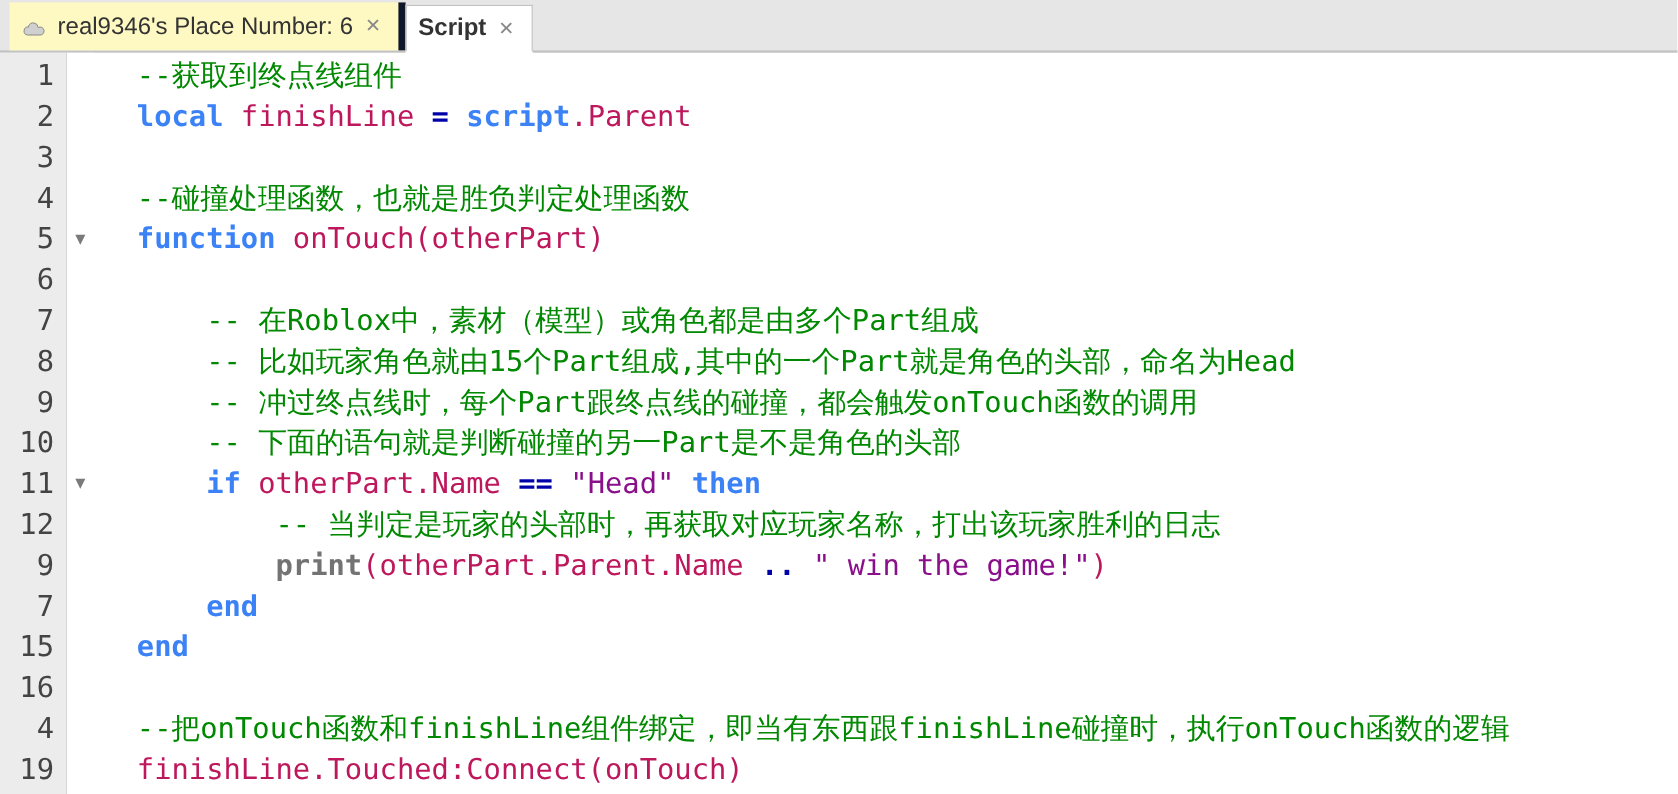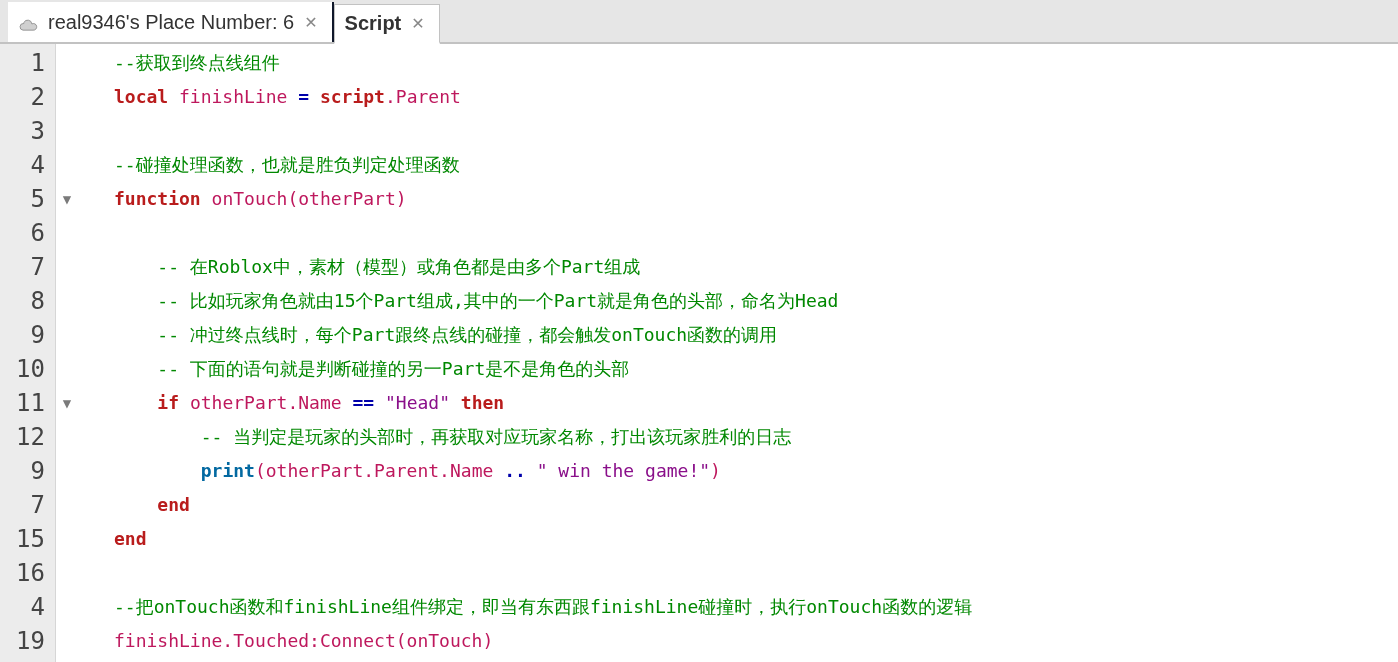--- a/index.html
+++ b/index.html
@@ -11,22 +11,22 @@
     align-items: flex-end;
     border-bottom: 2px solid #c2c2c2;
     font-family: -apple-system, "Segoe UI", Arial, sans-serif;
     font-size: 20px;
     padding-left: 8px;
   }
   .tab {
     display: flex;
     align-items: center;
     padding: 6px 14px 6px 10px;
-    background: #ffffff;
-    border-right: 2px solid #0f172a;
+    background: #fef9c3;
+    border-right: 6px solid #0f172a;
     color: #333;
     height: 40px;
     gap: 10px;
     position: relative;
   }
   .tab.active {
     background: #fff;
     border: 1px solid #c2c2c2;
     border-bottom: 2px solid #fff;
     margin-bottom: -2px;
@@ -65,33 +65,33 @@
     padding-top: 2px;
     font-size: 16px;
     line-height: 34px;
     color: #888;
     text-align: center;
   }
   .code {
     flex: 1;
     padding-top: 2px;
     padding-left: 36px;
-    font-size: 18px;
+    font-size: 24px;
     line-height: 34px;
     white-space: pre;
     color: #222;
     font-family: "Menlo","Consolas",monospace;
   }
   .ln { height: 34px; }
   .fm { height: 34px; display:flex; align-items:center; justify-content:center; }
   .fold-mark { color:#7a7a7a; font-size:14px; }
   .c-comment { color: #008800; }
-  .c-keyword { color: #b91c1c; font-weight: bold; }
+  .c-keyword { color: #3b82f6; font-weight: bold; }
   .c-op { color: #0000aa; font-weight: bold; }
-  .c-func { color: #0369a1; font-weight: bold; }
+  .c-func { color: #737373; font-weight: bold; }
   .c-string { color: #8a0f8a; }
   .c-ident { color: #be185d; }
 </style>
 </head>
 <body>
 
 <div class="tab-bar">
   <div class="tab">
     <span class="cloud-icon">
       <svg viewBox="0 0 24 16" width="20" height="14">

